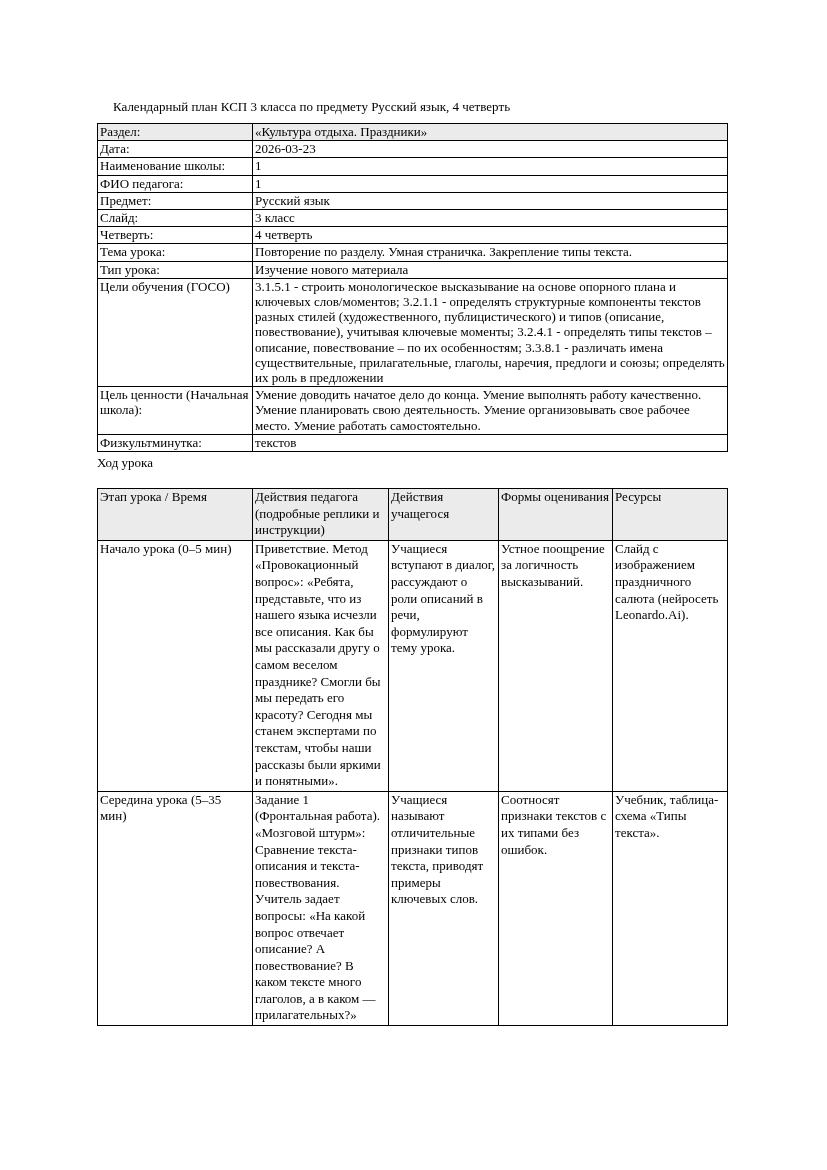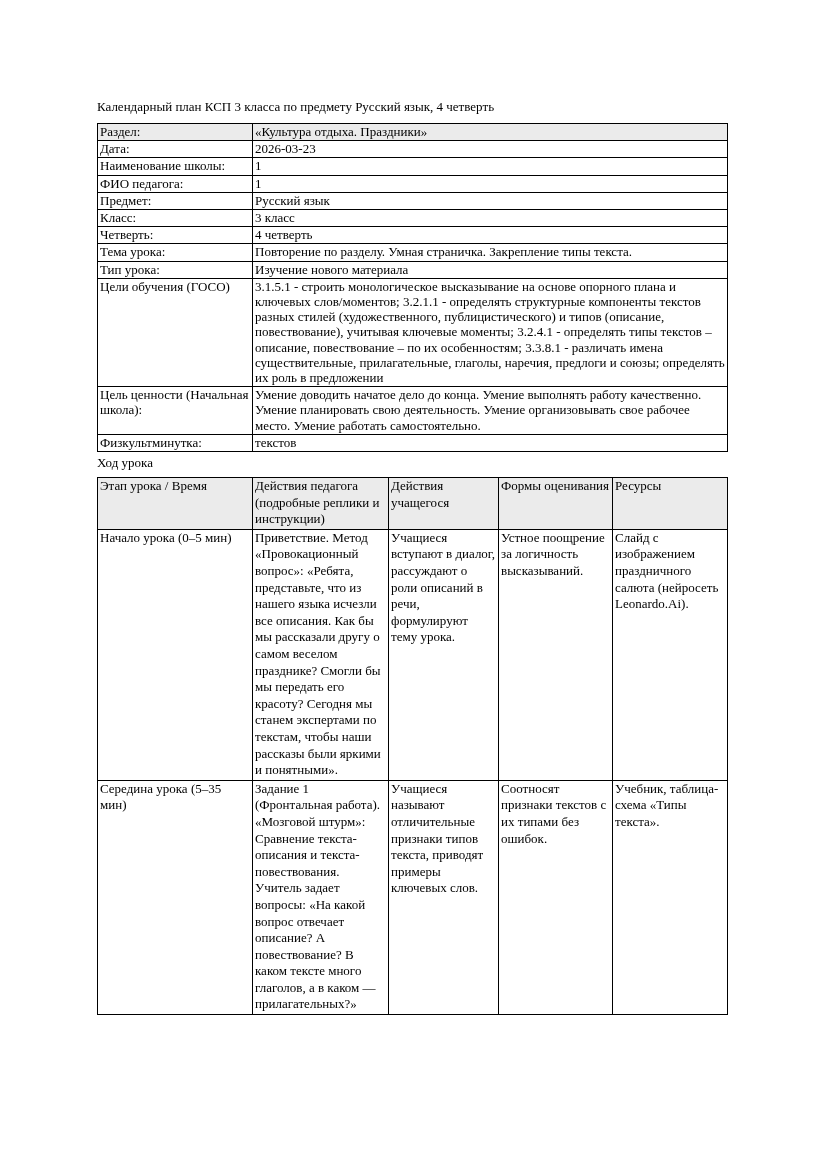--- a/index.html
+++ b/index.html
@@ -11,21 +11,21 @@
     color: #000000;
     font-family: "Liberation Serif", "DejaVu Serif", serif;
     overflow: hidden;
   }
   .page {
     padding: 99px 97px 0 97px;
   }
   .doc-title {
     font-size: 13px;
     line-height: 15px;
-    margin: 0 0 9px 0;
+    margin: 0 0 9px 16px;
     font-weight: normal;
   }
   table {
     border-collapse: collapse;
     width: 630px;
     table-layout: fixed;
   }
   td, th {
     border: 1px solid #000000;
     vertical-align: top;
@@ -33,21 +33,21 @@
     font-weight: normal;
     font-size: 13px;
     padding: 0 2px 1px 2px;
     overflow: hidden;
   }
   .info-table td { line-height: 15.2px; }
   .shaded { background: #ebebeb; }
   .flow-heading {
     font-size: 13px;
     line-height: 15px;
-    margin: 3px 0 7px 0;
+    margin: 3px 0 18px 0;
     font-weight: normal;
   }
   .lesson-table th, .lesson-table td { line-height: 16.6px; }
 </style>
 </head>
 <body>
 
 <div class="page">
 
   <p class="doc-title">Календарный план КСП 3 класса по предмету Русский язык, 4 четверть</p>
@@ -78,21 +78,21 @@
           <td>ФИО педагога:</td>
           <td>1</td>
         </tr>
 
         <tr>
           <td>Предмет:</td>
           <td>Русский язык</td>
         </tr>
 
         <tr>
-          <td>Класс:</td>
+          <td>Слайд:</td>
           <td>3 класс</td>
         </tr>
 
         <tr>
           <td>Четверть:</td>
           <td>4 четверть</td>
         </tr>
 
         <tr>
           <td>Тема урока:</td>

